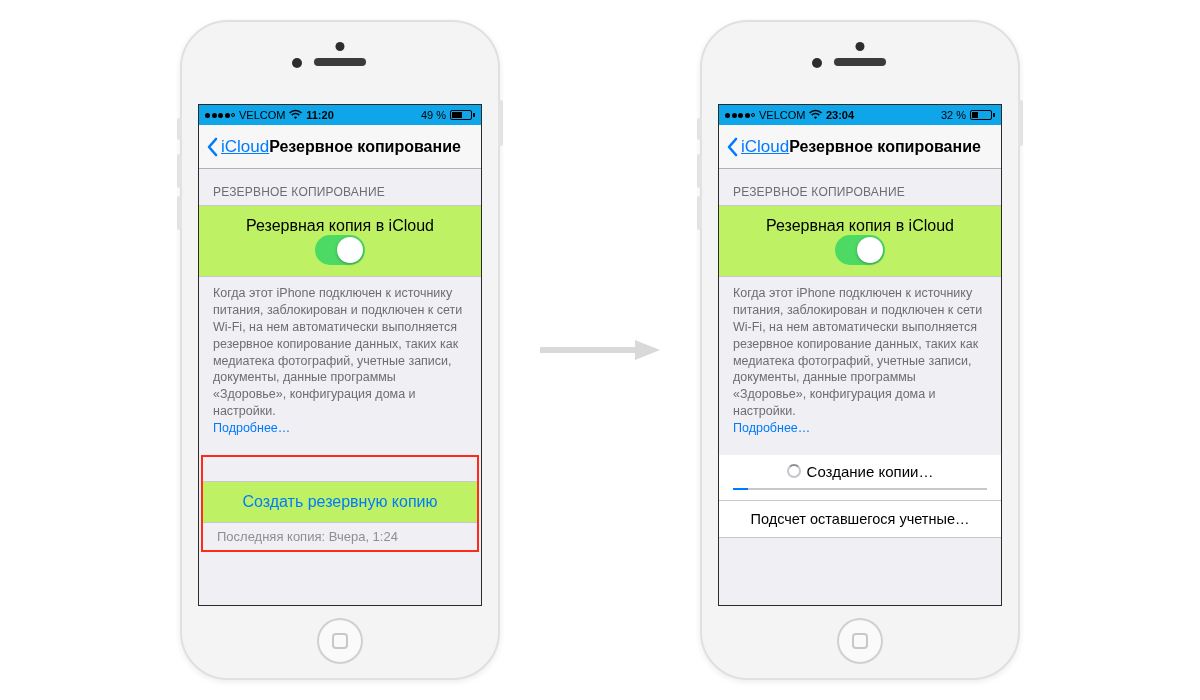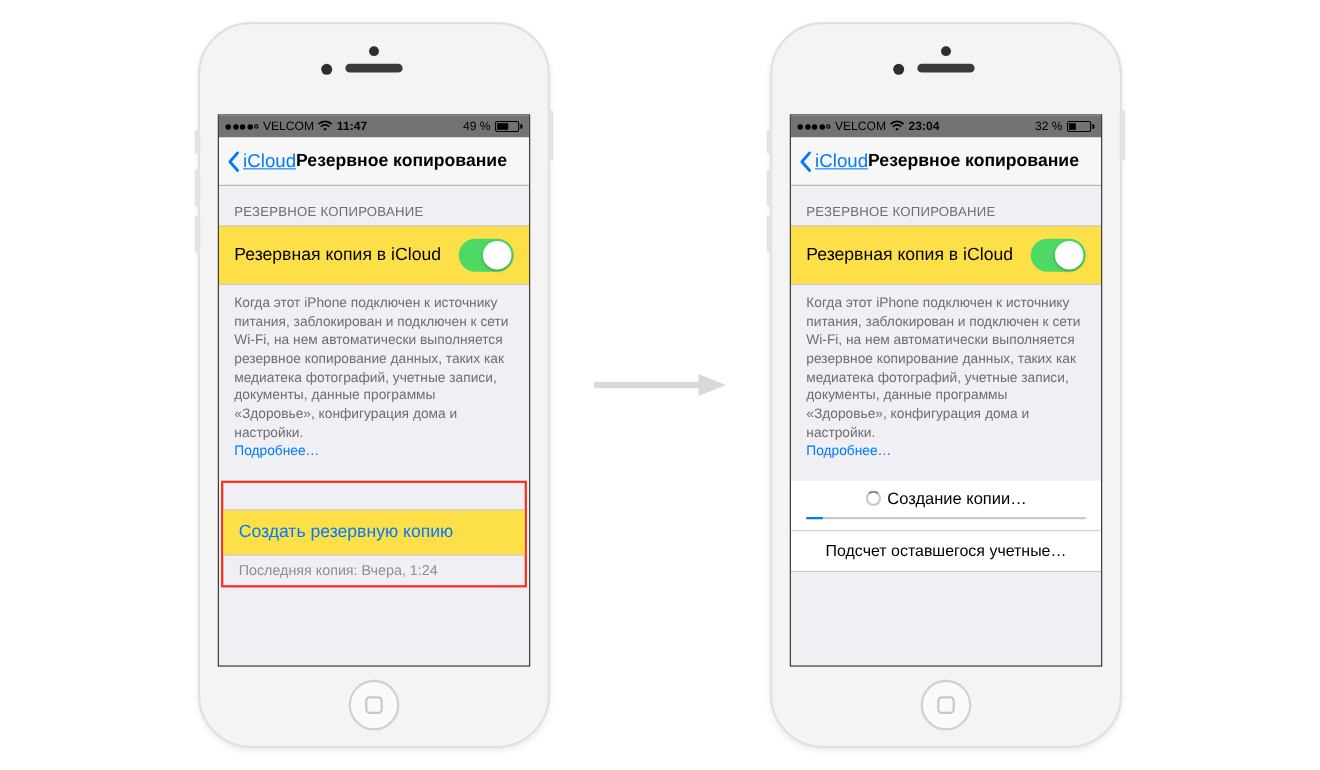--- a/index.html
+++ b/index.html
@@ -62,21 +62,21 @@
 
   .screen {
     width:100%; height:100%;
     border:1px solid #2b2b2b;
     background:#efeff4;
     display:flex; flex-direction:column;
     overflow:hidden;
   }
   .status-bar {
     height:20px;
-    background:#737373;
+    background:#0ea5e9;
     display:flex; align-items:center;
     font-size:11px; font-weight:500;
     color:#000;
     padding:0 6px;
     justify-content:center;
   }
   .status-left { display:flex; align-items:center; gap:4px; flex:1; }
   .status-center { flex:0 0 auto; font-weight:600; }
   .status-right { flex:1; display:flex; justify-content:flex-end; align-items:center; gap:4px;margin-left:40px;}
   .dots { display:flex; gap:1.5px; }
@@ -103,26 +103,26 @@
     text-align:center; font-size:16px; font-weight:600; color:#000;
     padding-left:50px;
   }
 
   .content { flex:1; overflow:hidden; font-size:13.5px; }
   .group-header {
     padding:16px 14px 6px; text-transform:uppercase;
     font-size:12px; color:#6d6d72; letter-spacing:0.2px;
   }
   .cell {
-    background:#fde047;
+    background:#bef264;
     border-top:1px solid #c8c7cc;
     border-bottom:1px solid #c8c7cc;
     padding:11px 14px;
-    display:flex; align-items:center; justify-content:space-between;
-    font-size:16px; color:#000;
+    display:flex; align-items:center; justify-content:flex-start;
+    font-size:16px; color:#000;flex-direction:column;
   }
   .cell.link { color:#007aff; }
   .footer-text { padding:8px 14px 4px; font-size:12.5px; color:#6d6d72; line-height:1.35;}
   .footer-text .more { color:#007aff; }
 
   .toggle {
     width:50px; height:30px; border-radius:15px; background:#4cd964;
     position:relative;
   }
   .toggle .knob {
@@ -174,21 +174,21 @@
             <span></span>
             <span class="empty"></span>
         </span>
         <span>VELCOM</span>
         <span class="wifi-icon">
           <svg viewBox="0 0 24 18">
               <path fill="#000" d="M12 18l3-3a4.2 4.2 0 00-6 0l3 3zM4 10l2 2a8.5 8.5 0 0112 0l2-2a11.3 11.3 0 00-16 0zM0 6l2 2a14 14 0 0120 0l2-2a16.8 16.8 0 00-24 0z"></path>
             </svg>
         </span>
       </div>
-      <div class="status-center">11:47</div>
+      <div class="status-center">11:20</div>
       <div class="status-right">
         <span>49 %</span>
         <span class="battery">
           <span class="body">
               <span class="fill" style="width:49%"></span>
             </span>
             <span class="tip"></span>
         </span>
       </div>
     </div>

